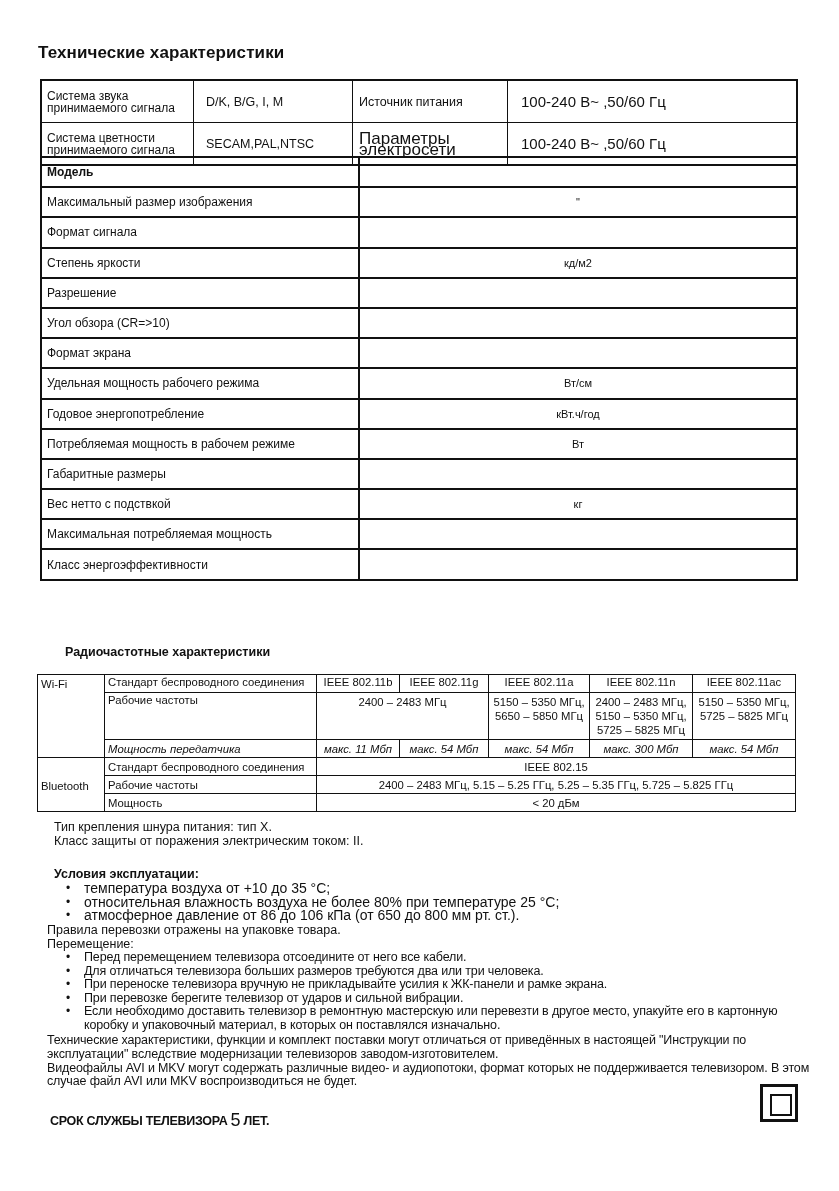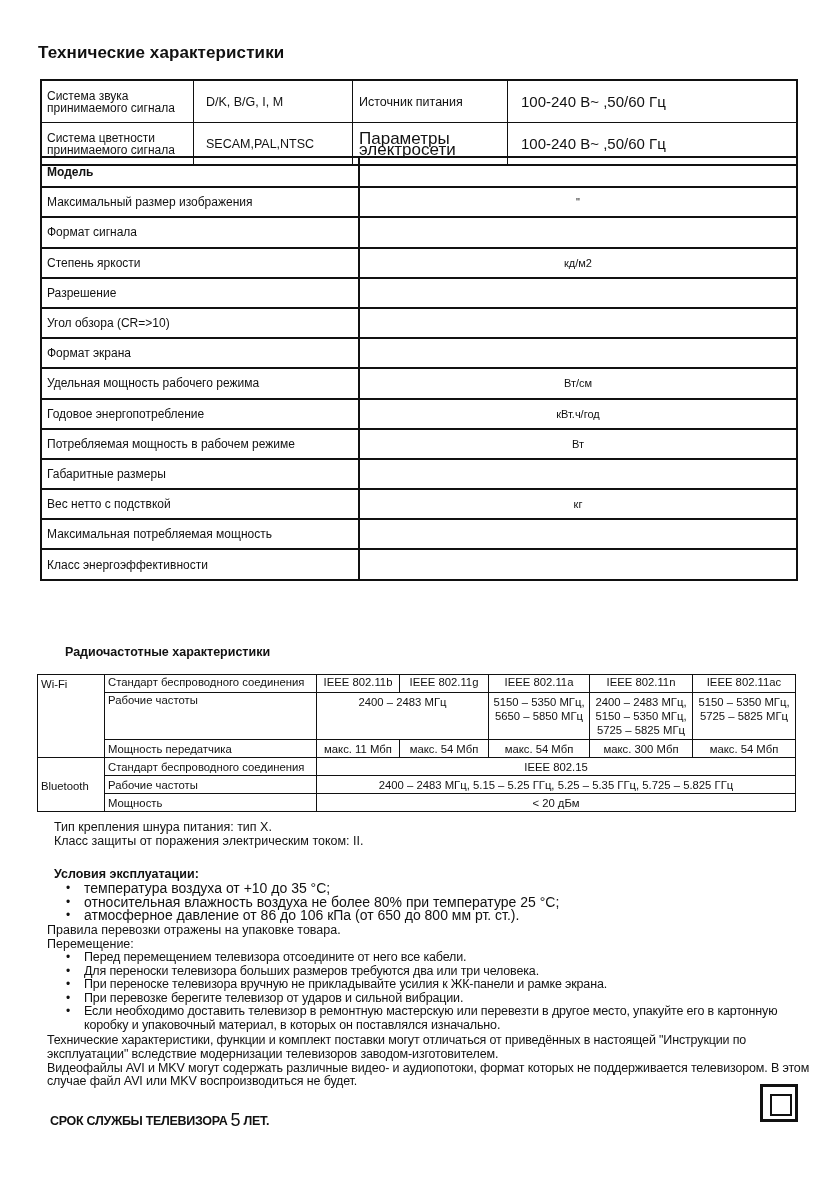--- a/index.html
+++ b/index.html
@@ -32,21 +32,21 @@
   #t3 td.grp { width: 60px; vertical-align: top; padding-top: 2px; }
   #t3 td.grp.bt { vertical-align: middle; }
   #t3 td.prm { width: 205px; }
   #t3 td.v { text-align: center; }
   #t3 td.vw1 { width: 76px; }
   #t3 td.vw2 { width: 82px; }
   #t3 td.vw3 { width: 94px; }
   #t3 td.vw4 { width: 96px; }
   #t3 tr.freq td { height: 44px; }
   #t3 tr.freq td.v { padding-top: 2px; }
-  #t3 tr.pow td { vertical-align: middle; }
+  #t3 tr.pow td { vertical-align: middle; font-style: italic; }
   #t3 tr.bt td { vertical-align: middle; }
 
   .txt { font-size: 12.5px; line-height: 13.5px; }
   #cord-type { left: 54px; top: 821px; }
   #protection-class { left: 54px; top: 835px; }
   #conditions-title { left: 54px; top: 867px; font-weight: bold; font-size: 12.5px; }
   ul { margin: 0; padding: 0; list-style: none; }
   ul li { position: relative; padding-left: 31px; font-size: 14px; line-height: 13.5px; }
   ul li::before { content: "\2022"; position: absolute; left: 13px; top: 0; font-size: 12px; }
   #conditions-list { left: 53px; top: 882px; width: 700px; }
@@ -205,21 +205,21 @@
 <ul id="conditions-list" class="abs">
   <li>температура воздуха от +10 до 35 °С;</li>
   <li>относительная влажность воздуха не более 80% при температуре 25 °С;</li>
   <li>атмосферное давление от 86 до 106 кПа (от 650 до 800 мм рт. ст.).</li>
 </ul>
 
 <div id="transport-rules" class="abs txt">Правила перевозки отражены на упаковке товара.</div>
 <div id="moving-title" class="abs txt">Перемещение:</div>
 <ul id="moving-list" class="abs">
   <li>Перед перемещением телевизора отсоедините от него все кабели.</li>
-  <li>Для переноски телевизора больших размеров требуются два или три человека.</li>
+  <li>Для отличаться телевизора больших размеров требуются два или три человека.</li>
   <li>При переноске телевизора вручную не прикладывайте усилия к ЖК-панели и рамке экрана.</li>
   <li>При перевозке берегите телевизор от ударов и сильной вибрации.</li>
   <li>Если необходимо доставить телевизор в ремонтную мастерскую или перевезти в другое место, упакуйте его в картонную коробку и упаковочный материал, в которых он поставлялся изначально.</li>
 </ul>
 
 <div id="notes" class="abs">
   <div>Технические характеристики, функции и комплект поставки могут отличаться от приведённых в настоящей "Инструкции по эксплуатации" вследствие модернизации телевизоров заводом-изготовителем.</div>
   <div>Видеофайлы AVI и MKV могут содержать различные видео- и аудиопотоки, формат которых не поддерживается телевизором. В этом случае файл AVI или MKV воспроизводиться не будет.</div>
 </div>
 

